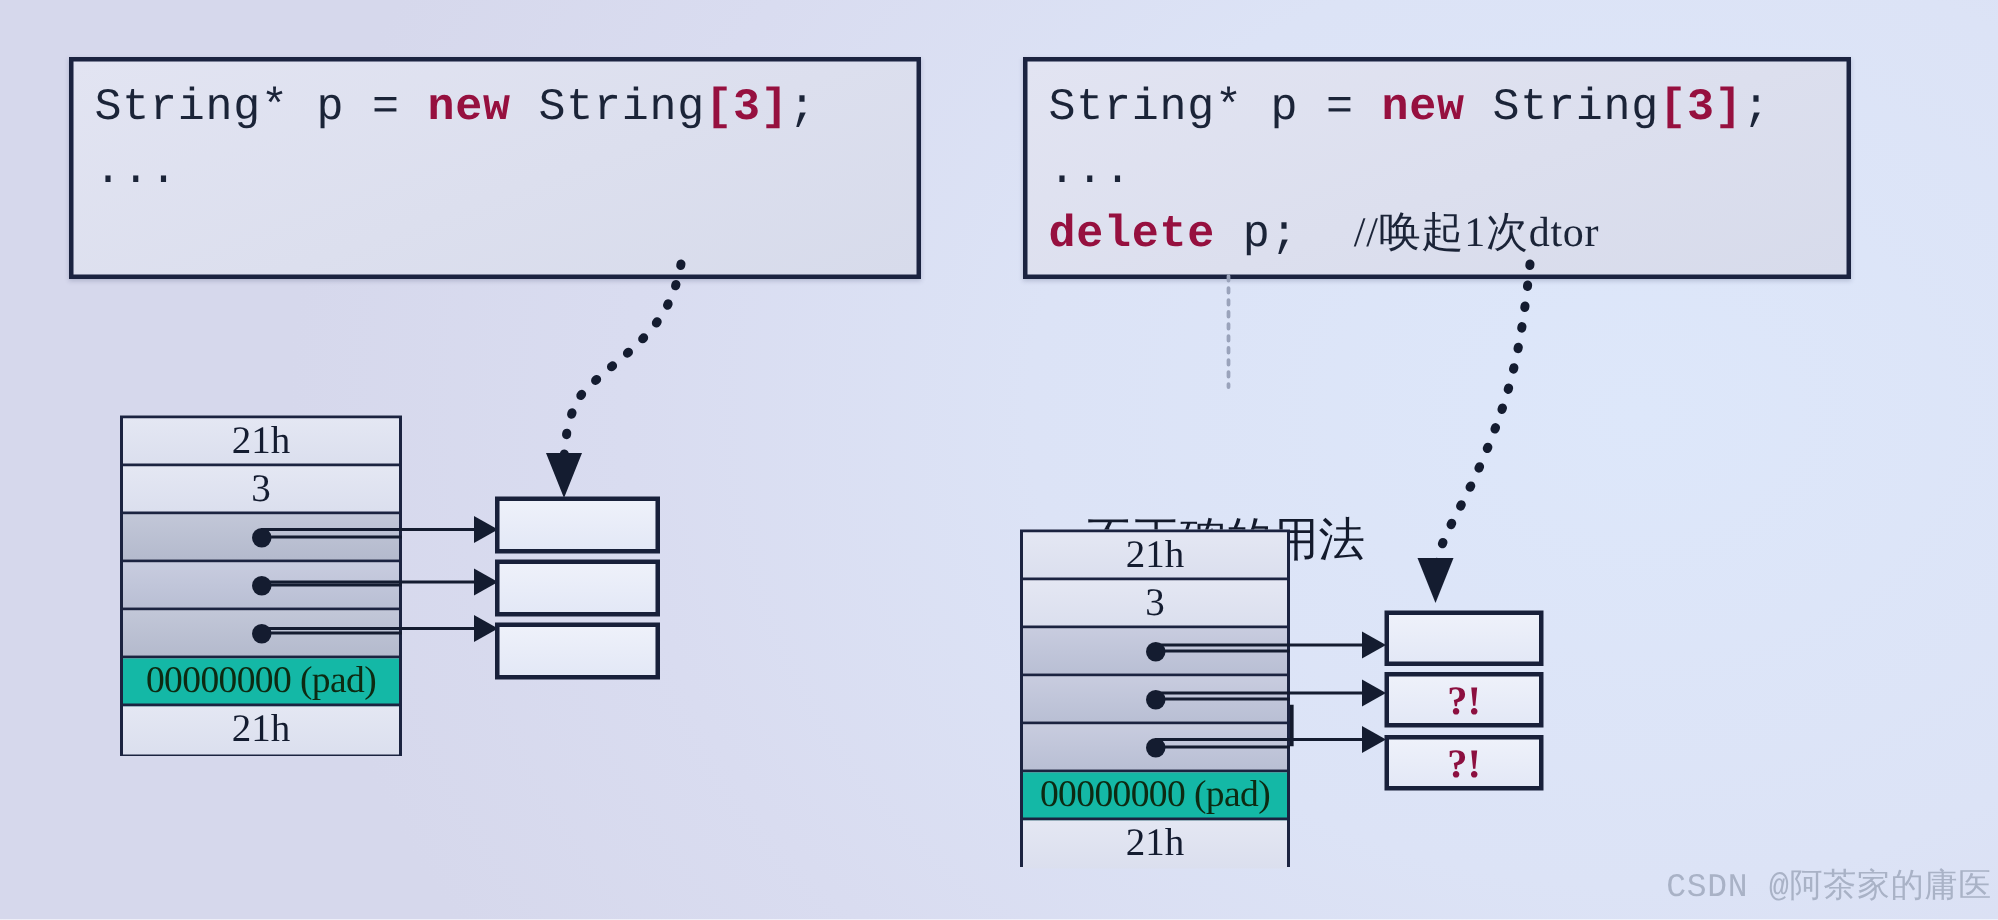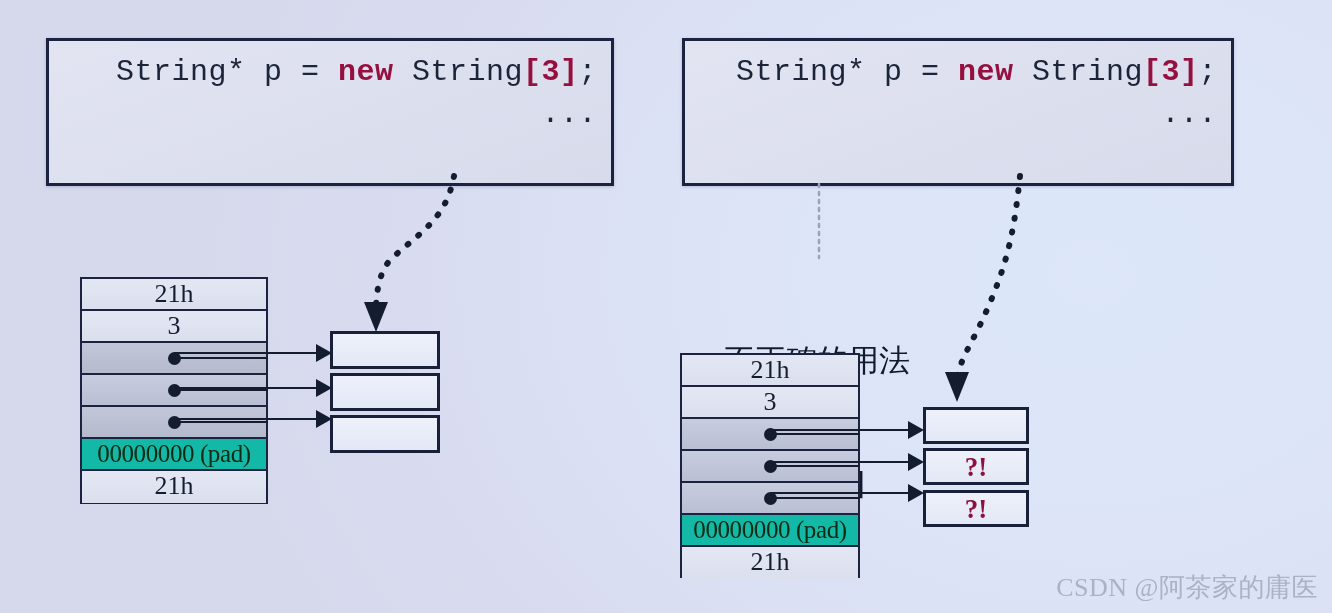--- a/index.html
+++ b/index.html
@@ -24,21 +24,21 @@
     box-sizing: border-box;
     border: 3px solid #1b2340;
     background: linear-gradient(160deg, #e2e4f2 0%, #dcdfee 55%, #d7dbeb 100%);
     font-family: "Liberation Mono", monospace;
     font-size: 30px;
     line-height: 42px;
     color: #1b2438;
     padding: 10px 14px 12px 14px;
     box-shadow: 0 1px 3px rgba(40,50,90,.22);
   }
-  .codebox .ln { white-space: pre; letter-spacing: .5px; text-align: right; }
+  .codebox .ln { white-space: pre; letter-spacing: .5px; }
   .kw { color: #96103f; font-weight: bold; }
   .brk { color: #96103f; font-weight: bold; }
   .cmt { font-family: "Liberation Serif", serif; font-size: 28px; color: #1b2438; }
   .dots-line { letter-spacing: 6px; }
 
   
   .memblock {
     position: absolute;
     box-sizing: border-box;
     border: 2px solid #1b2340;
@@ -120,41 +120,42 @@
     font-size: 31px;
     line-height: 41px;
     color: #131a2c;
     text-align: center;
     white-space: pre;
   }
 
   
   .watermark {
     position: absolute;
-    right: 14px;
+    right: 4px;
     bottom: 8px;
-    font-family: Liberation Serif, serif;
-    font-size: 26px;
+    font-family: Liberation Mono, monospace;
+    font-size: 22px;
     color: #a9b2c6;
     letter-spacing: .5px;
   }
 </style>
 </head>
 <body>
 
 <div id="slide">
 
   <div class="codebox" style="left:46px; top:38px; width:568px; height:148px;">
     <div class="ln"><span>String* p = </span><span class="kw">new</span><span> String</span><span class="brk">[3]</span><span>;</span></div>
     <div class="ln dots-line">...</div>
   </div>
 
   <div class="codebox" style="left:682px; top:38px; width:552px; height:148px;">
     <div class="ln"><span>String* p = </span><span class="kw">new</span><span> String</span><span class="brk">[3]</span><span>;</span></div>
     <div class="ln dots-line">...</div>
+    <div class="ln"><span class="kw">delete</span><span> p;  </span><span class="cmt">//唤起1次dtor</span></div>
   </div>
 
   <svg class="callout" style="left:806px; top:184px;" width="30" height="80">
     <line x1="13" y1="0" x2="13" y2="74" stroke="#9aa3bb" stroke-width="2.5" stroke-dasharray="3 5" stroke-linecap="round"></line>
   </svg>
 
   <div class="annot" style="left:672px; top:258px; width:290px;">
     <div>不正確的用法</div>
     <div>少了 []</div>
   </div>

